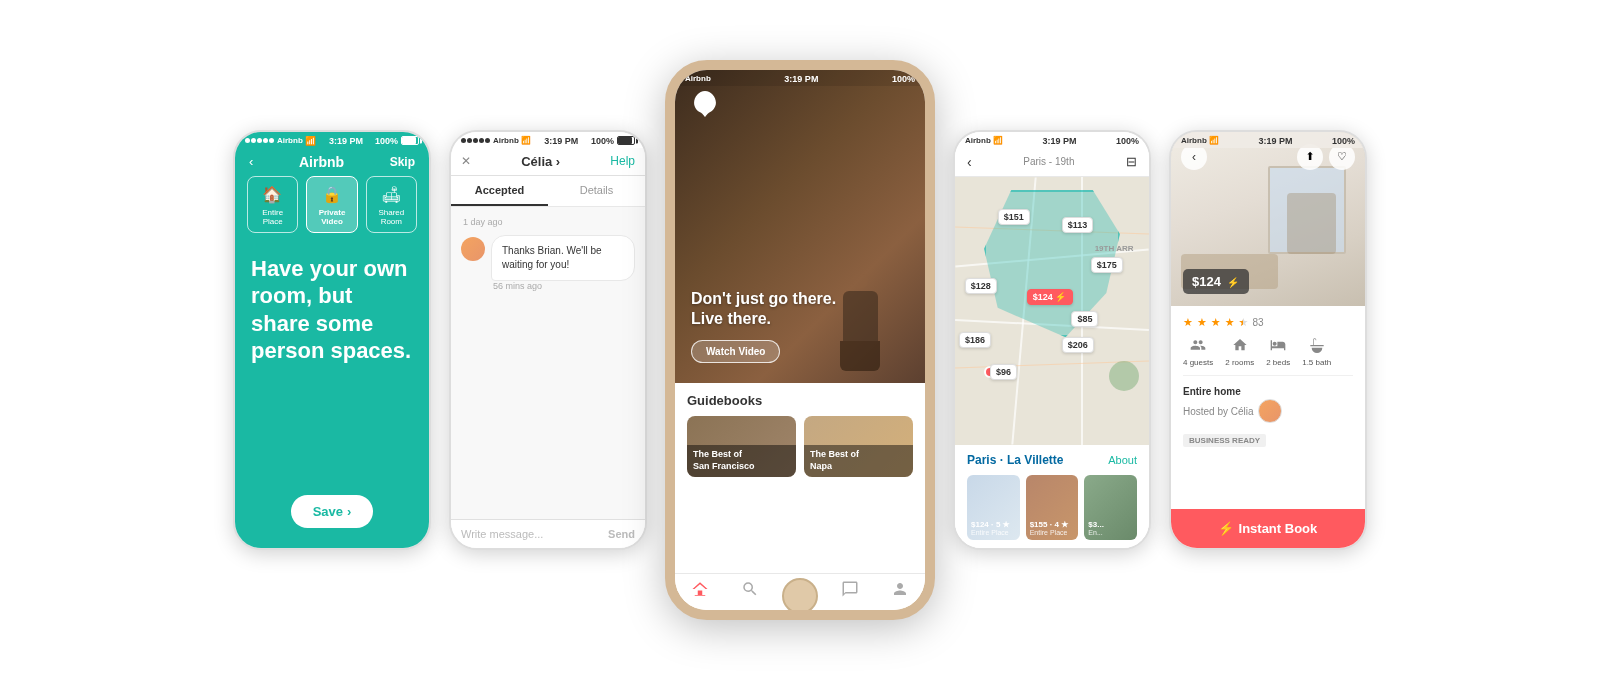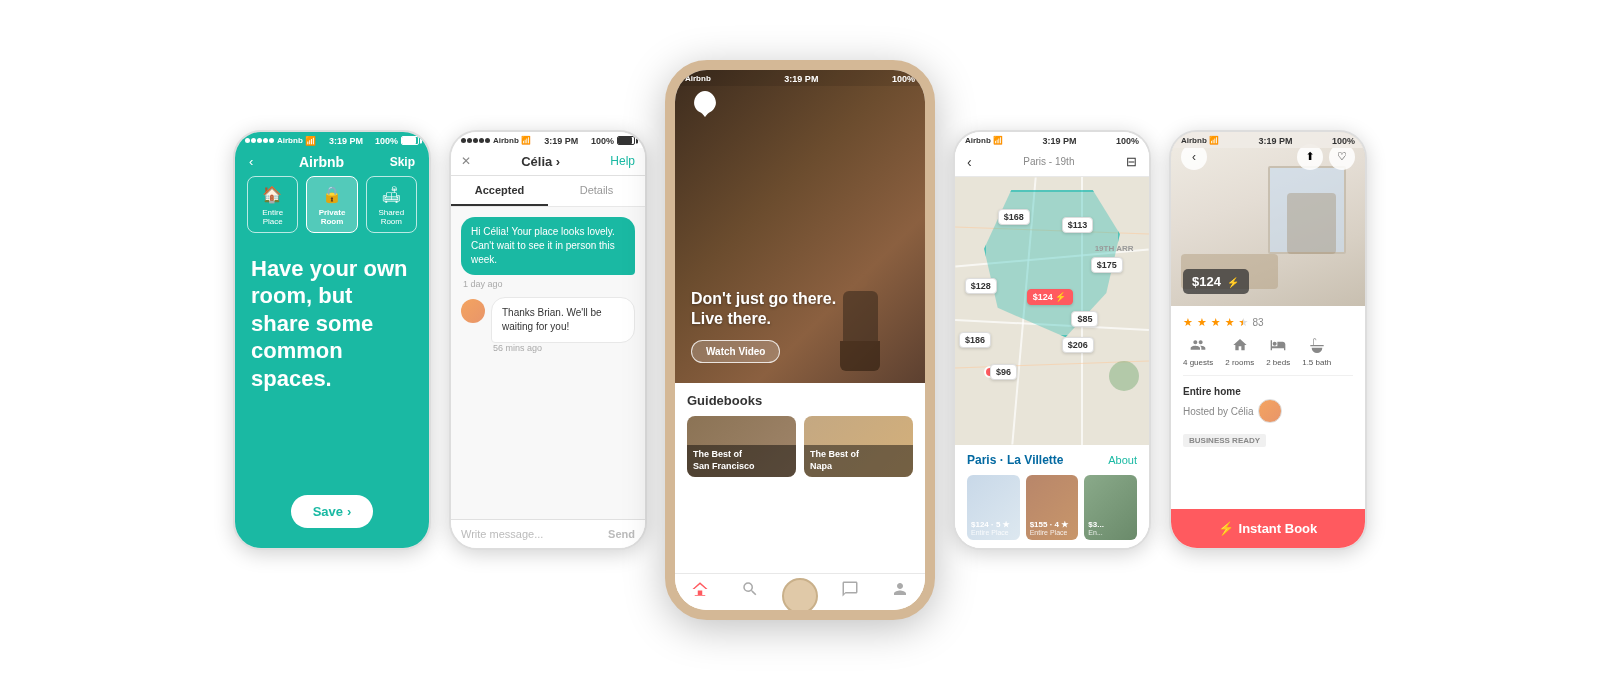--- a/index.html
+++ b/index.html
@@ -339,29 +339,29 @@
         <span class="skip-btn">Skip</span>
       </div>
 
       <div class="room-options">
         <div class="room-option">
           <span class="room-icon">🏠</span>
           <span style="font-size:8px;">Entire Place</span>
         </div>
         <div class="room-option selected">
           <span class="room-icon">🔒</span>
-          <span style="font-size:8px;font-weight:800;">Private Room</span>
+          <span style="font-size:8px;font-weight:800;">Private Video</span>
         </div>
         <div class="room-option">
           <span class="room-icon">🛋</span>
           <span style="font-size:8px;">Shared Room</span>
         </div>
       </div>
 
-      <div class="main-text">Have your own room, but share some common spaces.</div>
+      <div class="main-text">Have your own room, but share some person spaces.</div>
 
       <button class="save-btn">
         <span>Save</span>
         <span>›</span>
       </button>
     </div>
   </div>
 
   <div class="phone-frame small">
     <div class="phone-screen screen2">
@@ -396,23 +396,20 @@
       <div class="msg-tabs">
         <div class="msg-tab active">
           <span>Accepted</span>
         </div>
         <div class="msg-tab">
           <span>Details</span>
         </div>
       </div>
 
       <div class="messages-area">
-        <div class="bubble-sent">
-          <span>Hi Célia! Your place looks lovely. Can't wait to see it in person this week.</span>
-        </div>
         <div class="bubble-time">1 day ago</div>
 
         <div class="bubble-received-wrap">
           <div class="bubble-avatar" style="background:linear-gradient(135deg,#f4a460,#e8956a);"></div>
           <div>
             <div class="bubble-received">
               <span>Thanks Brian. We'll be waiting for you!</span>
             </div>
             <div class="bubble-time">56 mins ago</div>
           </div>
@@ -547,21 +544,21 @@
           <div style="position:absolute;top:0;bottom:0;left:65%;width:2px;background:rgba(255,255,255,0.7);"></div>
           <div style="position:absolute;top:20%;left:0;right:0;height:1px;background:rgba(255,200,150,0.5);transform:rotate(2deg);"></div>
           <div style="position:absolute;top:70%;left:0;right:0;height:1px;background:rgba(255,200,150,0.5);transform:rotate(-2deg);"></div>
 
           <div style="position:absolute;top:5%;left:15%;width:70%;height:55%;background:rgba(0,180,170,0.3);border:2px solid rgba(0,180,170,0.5);clip-path:polygon(20% 0%, 80% 0%, 100% 30%, 90% 70%, 60% 100%, 10% 80%, 0% 40%);"></div>
 
           <div style="position:absolute;bottom:20%;right:5%;width:30px;height:30px;background:rgba(100,160,100,0.4);border-radius:50%;"></div>
 
           <div style="position:absolute;bottom:25%;left:15%;width:12px;height:12px;background:#ff5a5f;border-radius:50%;border:2px solid #fff;"></div>
 
-          <div class="map-price-tag" style="top:12%;left:22%;">$168</div>
+          <div class="map-price-tag" style="top:12%;left:22%;">$151</div>
           <div class="map-price-tag" style="top:15%;left:55%;">$113</div>
           <div class="map-price-tag" style="top:38%;left:5%;">$128</div>
           <div class="map-price-tag selected" style="top:42%;left:37%;">$124 ⚡</div>
           <div class="map-price-tag" style="top:30%;left:70%;">$175</div>
           <div class="map-price-tag" style="top:50%;left:60%;">$85</div>
           <div class="map-price-tag" style="top:58%;left:2%;">$186</div>
           <div class="map-price-tag" style="top:60%;left:55%;">$206</div>
           <div class="map-price-tag" style="top:70%;left:18%;">$96</div>
 
           <div style="position:absolute;top:25%;right:8%;font-size:8px;color:#999;font-weight:600;">19TH ARR</div>

